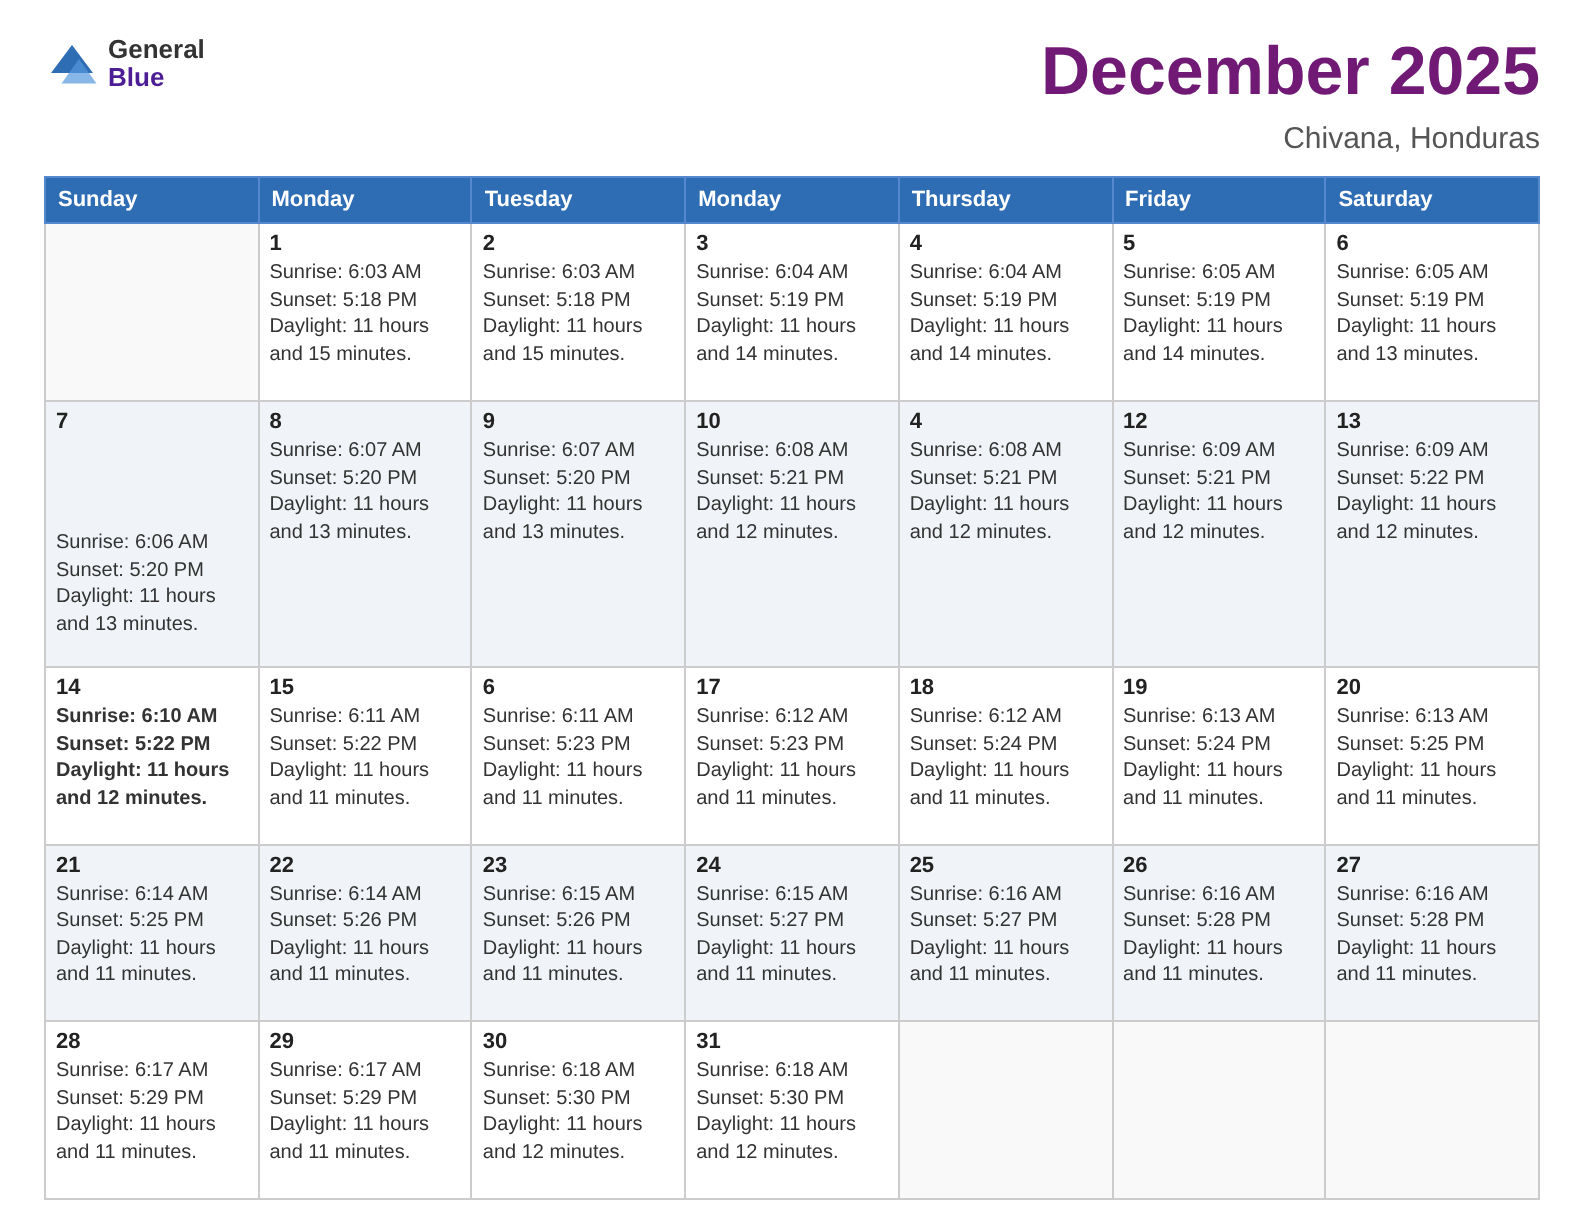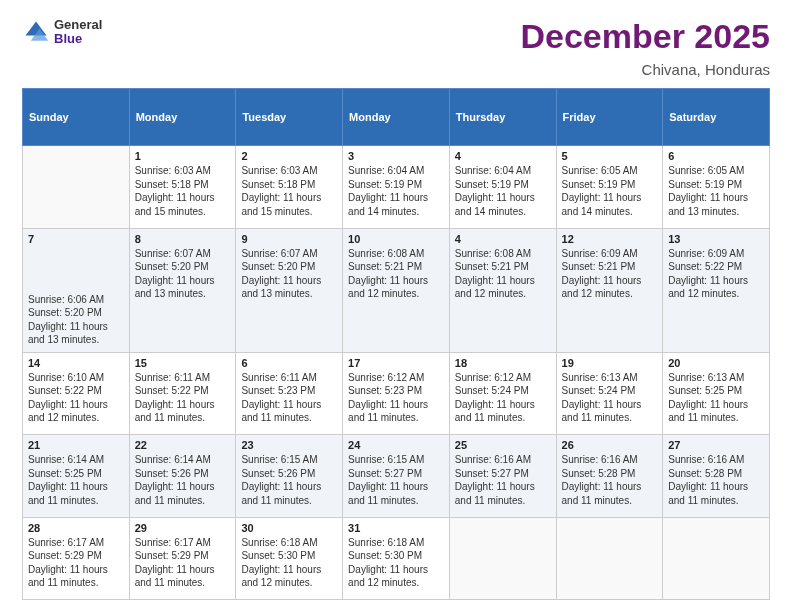--- a/index.html
+++ b/index.html
@@ -18,21 +18,21 @@
       flex-direction: column;
     }
     .header {
       display: flex;
       justify-content: space-between;
       align-items: flex-start;
       margin-bottom: 10px;
     }
     .logo {
       display: flex;
-      align-items: center;
+      align-items: flex-end;
       gap: 4px;
     }
     .logo-text {
       display: flex;
       flex-direction: column;
       font-size: 13px;
       font-weight: bold;
       line-height: 1.1;
     }
     .logo-general { color: #333; }
@@ -58,21 +58,21 @@
     .calendar {
       width: 100%;
       border-collapse: collapse;
       flex: 1;
       font-size: 10px;
     }
     .calendar th {
       background: #2e6db4;
       color: #fff;
       text-align: left;
-      padding: 22px 6px;
+      padding: 5px 6px;
       font-size: 11px;
       font-weight: bold;
       border: 1px solid #5588cc;
     }
     .calendar td {
       border: 1px solid #ccc;
       vertical-align: top;
       padding: 4px 5px;
       width: calc(100% / 7);
       height: 82px;
@@ -222,21 +222,21 @@
             <span class="day-number">13</span>
             <div class="day-info" style="white-space: pre-line;">Sunrise: 6:09 AM
 Sunset: 5:22 PM
 Daylight: 11 hours
 and 12 minutes.</div>
           </td>
         </tr>
         <tr>
           <td>
             <span class="day-number">14</span>
-            <div class="day-info" style="white-space: pre-line;">Sunrise: 6:10 AM
+            <div class="day-info" style="white-space: pre-line; font-weight: bold;">Sunrise: 6:10 AM
 Sunset: 5:22 PM
 Daylight: 11 hours
 and 12 minutes.</div>
           </td>
           <td>
             <span class="day-number">15</span>
             <div class="day-info" style="white-space: pre-line;">Sunrise: 6:11 AM
 Sunset: 5:22 PM
 Daylight: 11 hours
 and 11 minutes.</div>

